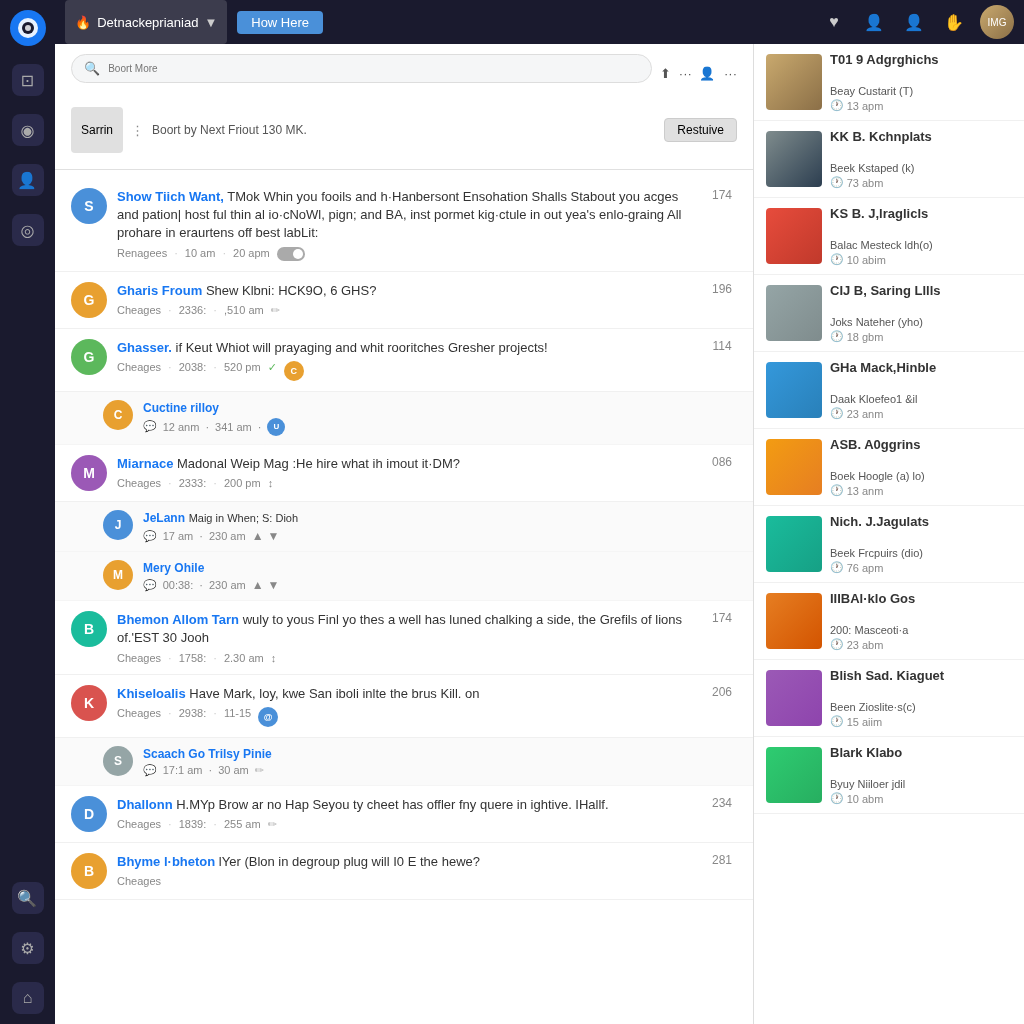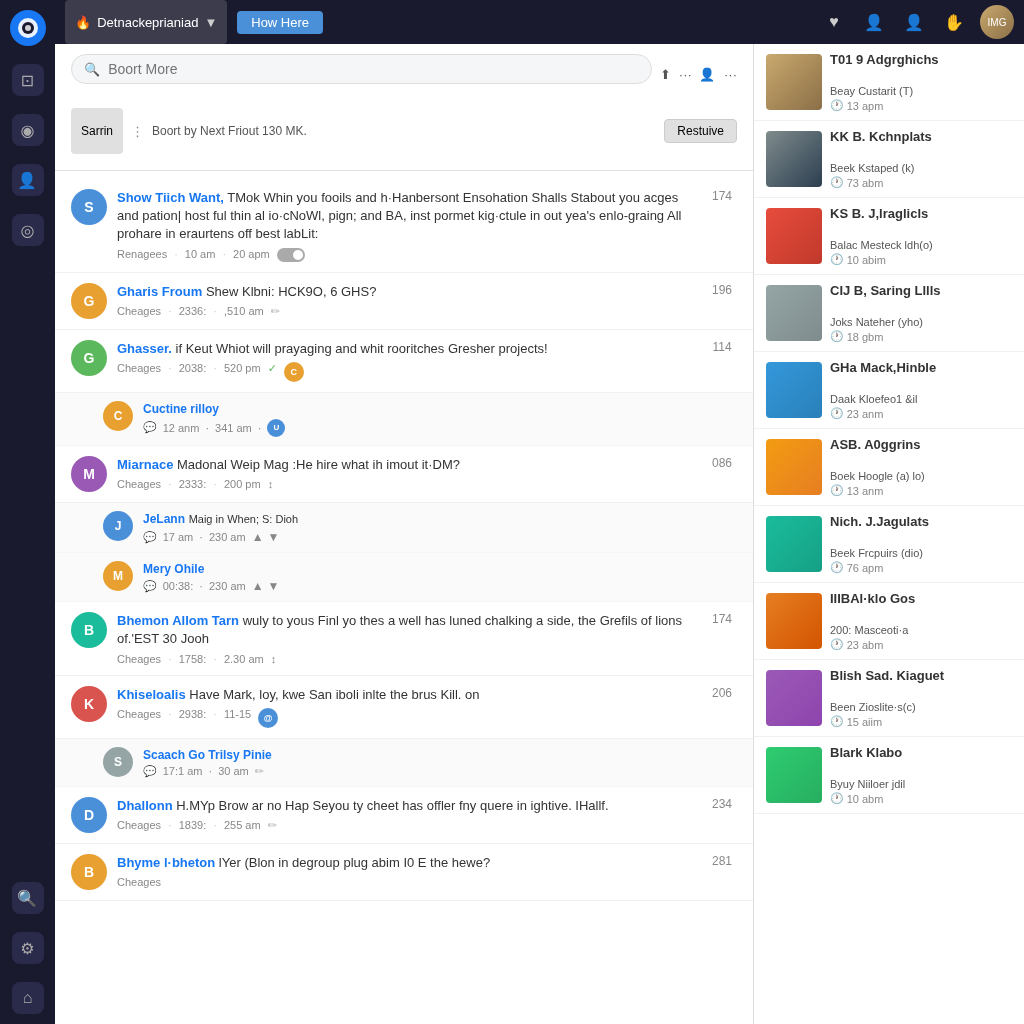--- a/index.html
+++ b/index.html
@@ -110,21 +110,21 @@
       background: #f5f6f7;
       border: 1px solid #ddd;
       border-radius: 20px;
       padding: 6px 12px;
       margin-bottom: 10px;
     }
     .feed-search input {
       border: none;
       background: transparent;
       outline: none;
-      font-size: 14px;
+      font-size: 10px;
       flex: 1;
       color: #8b5cf6;
     }
     .feed-tabs {
       display: flex;
       gap: 16px;
       padding: 0 4px;
       margin-bottom: 8px;
     }
     .feed-tabs .tab {
@@ -537,21 +537,21 @@
               <span style="color:#aaa;">✏</span>
             </div>
           </div>
           <div class="post-count">234</div>
         </div>
 
         <div class="post-item">
           <div class="post-avatar av-orange">B</div>
           <div class="post-content">
             <span class="post-author">Bhyme l·bheton</span>
-            <span class="post-text"> lYer (Blon in degroup plug abim I0 E the hewe?</span>
+            <span class="post-text"> lYer (Blon in degroup plug will I0 E the hewe?</span>
             <div class="post-meta">
               <span>Cheages</span>
             </div>
           </div>
           <div class="post-count">281</div>
         </div>
 
       </div>
     </div>
 

